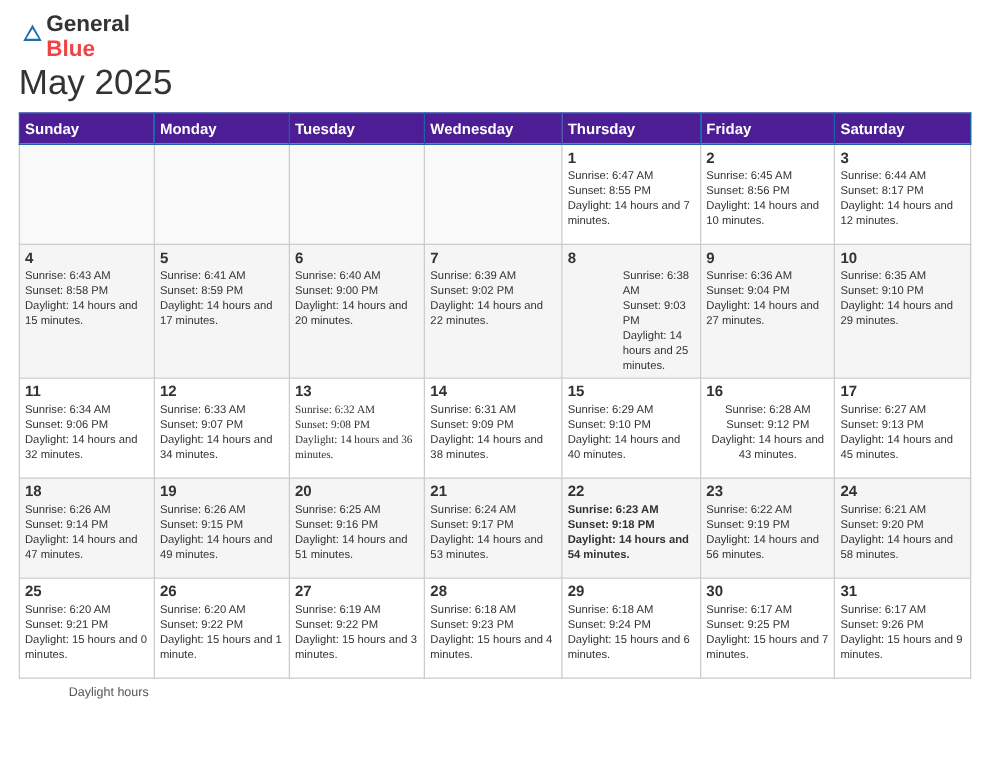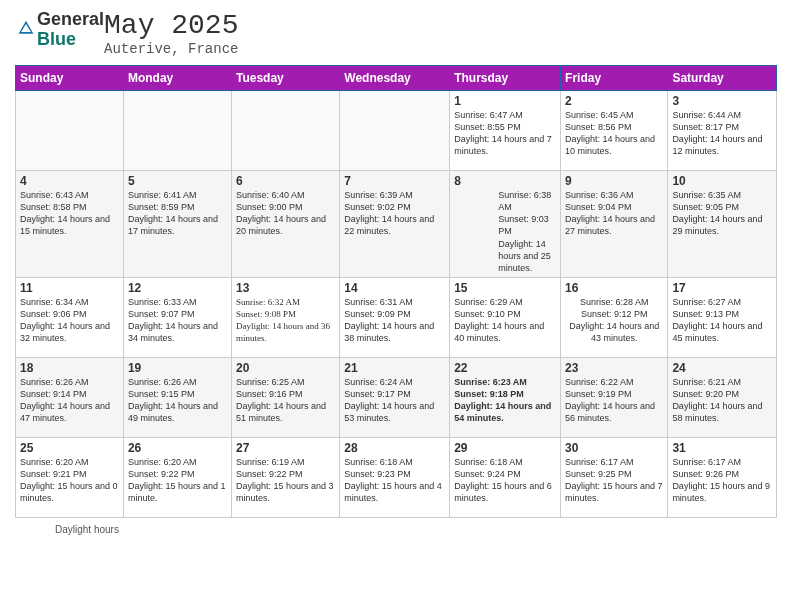--- a/index.html
+++ b/index.html
@@ -10,61 +10,61 @@
       background: #fff;
       overflow: hidden;
     }
     .page {
       width: 792px;
       height: 612px;
       padding: 10px 15px;
     }
     .header {
       display: flex;
-      justify-content: flex-start;
+      justify-content: space-between;
       align-items: flex-start;
       margin-bottom: 8px;
+      flex-direction: column;
     }
     .logo {
       display: flex;
       align-items: center;
       gap: 2px;
     }
     .logo-text {
       font-size: 18px;
       font-weight: bold;
       line-height: 1.1;
     }
     .logo-general { color: #333; }
-    .logo-blue { color: #0f766e; }
+    .logo-blue { color: #ef4444; }
     .logo-icon {
       width: 18px;
       height: 18px;
       margin-left: 2px;
     }
     .title-block {
       text-align: right;
-      font-family: Liberation Mono, monospace;
     }
     .month-title {
       font-size: 28px;
       color: #333;
       font-weight: normal;
     }
     .location {
       font-size: 14px;
       color: #555;
     }
     .calendar {
       width: 100%;
       border-collapse: collapse;
       border: 1px solid #ccc;
     }
     .calendar th {
-      background-color: #a21caf;
+      background-color: #4c1d95;
       color: #fff;
       font-size: 12px;
       padding: 5px 4px;
       text-align: left;
       border: 1px solid #2060aa;
       font-weight: bold;
     }
     .calendar td {
       border: 1px solid #ccc;
       vertical-align: top;
@@ -112,21 +112,20 @@
           <polygon points="11,6 17,16 5,16" fill="#fff"></polygon>
         </svg>
       </div>
       <div class="logo-text">
         <span class="logo-general">General</span><br>
         <span class="logo-blue">Blue</span>
       </div>
     </div>
     <div class="title-block">
       <div class="month-title">May 2025</div>
-      <div class="location">Auterive, France</div>
     </div>
   </div>
 
   <table class="calendar">
     <thead>
       <tr>
       <th>Sunday</th>
           <th>Monday</th>
           <th>Tuesday</th>
           <th>Wednesday</th>
@@ -193,21 +192,21 @@
           </td>
           <td>
             <span class="day-num">9</span>
             <div class="day-info" style="white-space: pre-line;">Sunrise: 6:36 AM
 Sunset: 9:04 PM
 Daylight: 14 hours and 27 minutes.</div>
           </td>
           <td>
             <span class="day-num">10</span>
             <div class="day-info" style="white-space: pre-line;">Sunrise: 6:35 AM
-Sunset: 9:05 PM
+Sunset: 9:10 PM
 Daylight: 14 hours and 29 minutes.</div>
           </td>
         </tr>
         <tr>
           <td>
             <span class="day-num">11</span>
             <div class="day-info" style="white-space: pre-line;">Sunrise: 6:34 AM
 Sunset: 9:06 PM
 Daylight: 14 hours and 32 minutes.</div>
           </td>

